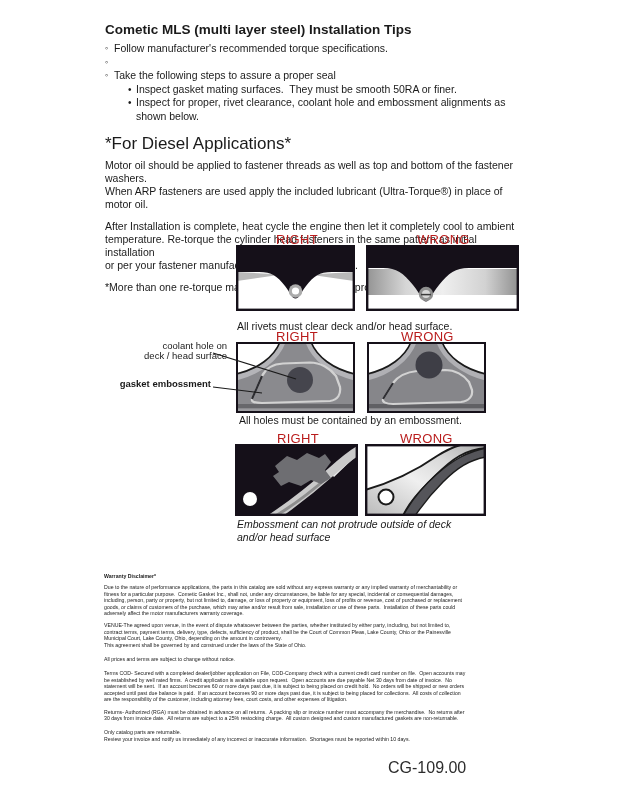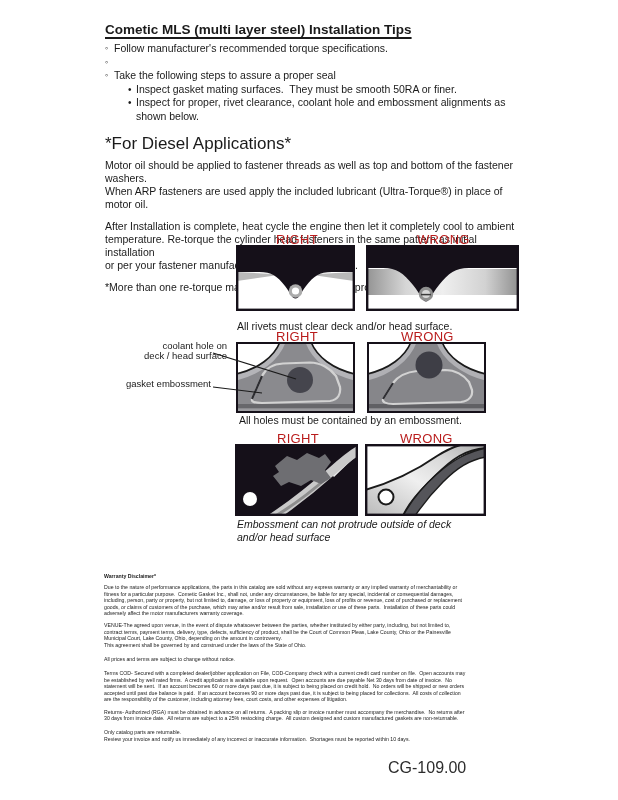--- a/index.html
+++ b/index.html
@@ -5,21 +5,21 @@
   html,body{margin:0;padding:0;background:#ffffff;}
   .page{
     position:relative;width:618px;height:800px;background:#ffffff;overflow:hidden;
     font-family:"Liberation Sans","DejaVu Sans",sans-serif;color:#1a1a1a;
   }
   .t{white-space:pre-wrap;}
   
   .content{position:absolute;left:105px;top:20px;width:418px;}
   .title{
     display:inline-block;font-size:13.5px;font-weight:700;margin:0 0 5px 0;
-    text-decoration:underline;text-decoration-thickness:1.5px;text-underline-offset:3px;
+    text-decoration-thickness:1.5px;text-underline-offset:3px;
   }
   .blist{font-size:10.5px;line-height:13.5px;}
   .brow{display:flex;align-items:flex-start;}
   .m1{width:9px;flex:0 0 9px;font-size:9px;line-height:13.5px;margin-left:-9px;}
   .sub{padding-left:14px;}
   .m2{width:8px;flex:0 0 8px;font-size:10px;line-height:13.5px;}
   .dheading{font-size:17px;font-weight:400;margin:11px 0 5px 0;}
   .para{font-size:10.5px;line-height:13px;margin:0 0 9px 0;}
   
   .rw-label{position:absolute;font-size:13px;letter-spacing:.3px;color:#b91c1c;}
@@ -110,21 +110,21 @@
     </svg>
   </div>
 
   <div class="caption t" style="left:237px;top:320px;">All rivets must clear deck and/or head surface.</div>
 
   <div class="rw-label t" style="left:276px;top:329px;">RIGHT</div>
   <div class="rw-label t" style="left:401px;top:329px;">WRONG</div>
 
   <div class="callout t" style="left:106px;top:341px;width:121px;">coolant hole on
 deck / head surface</div>
-  <div class="callout t" style="left:90px;top:379px;width:121px;">gasket embossment</div>
+  <div class="callout t" style="left:90px;top:379px;width:121px;font-weight:bold;">gasket embossment</div>
 
   <svg class="leaders" style="left:205px;top:340px;" width="105" height="62">
     <line x1="8" y1="13" x2="91" y2="39" stroke="#1a1a1a" stroke-width="1.2"></line>
     <line x1="8" y1="47" x2="57" y2="53" stroke="#1a1a1a" stroke-width="1.2"></line>
   </svg>
 
   <div class="dbox" style="left:236px;top:342px;width:119px;height:71px;">
     <svg viewBox="0 0 119 71" preserveAspectRatio="none">
       <rect width="119" height="71" fill="#8a8a8e"></rect>
       <rect y="62" width="119" height="4.5" fill="#67676b"></rect>

